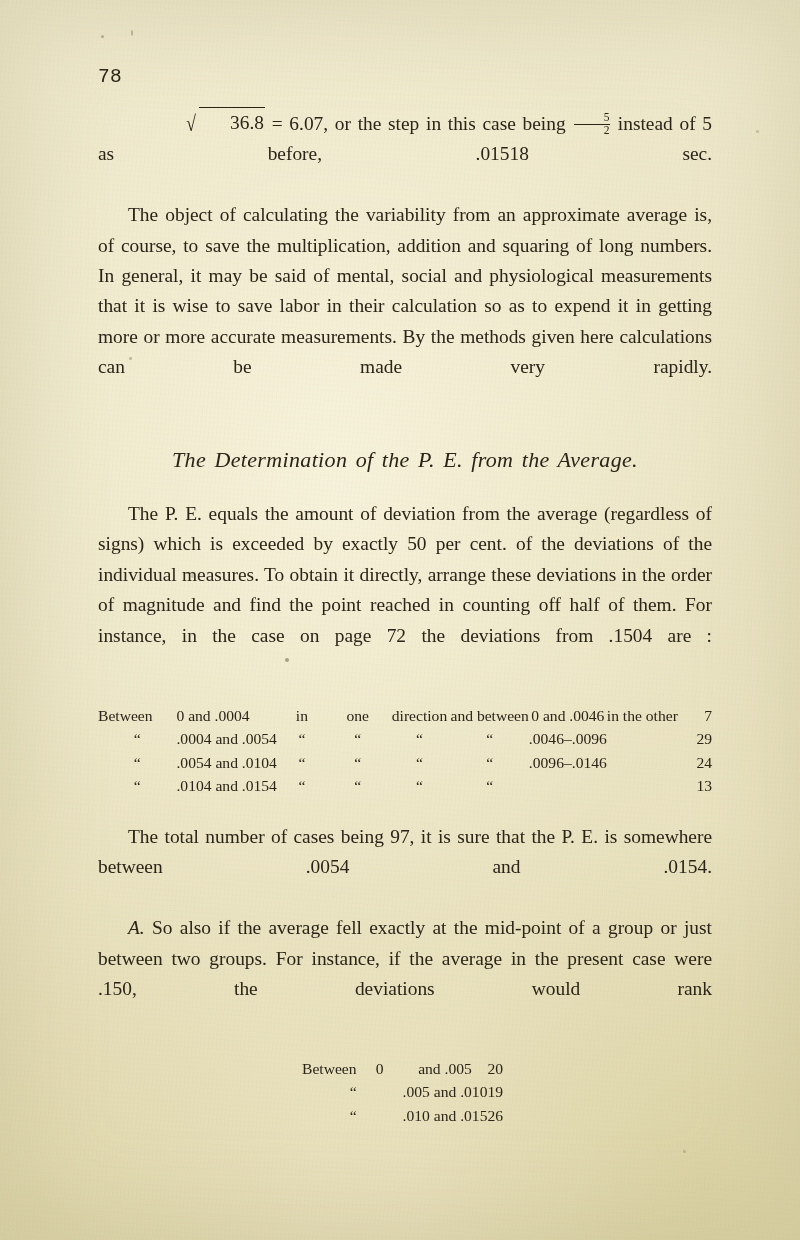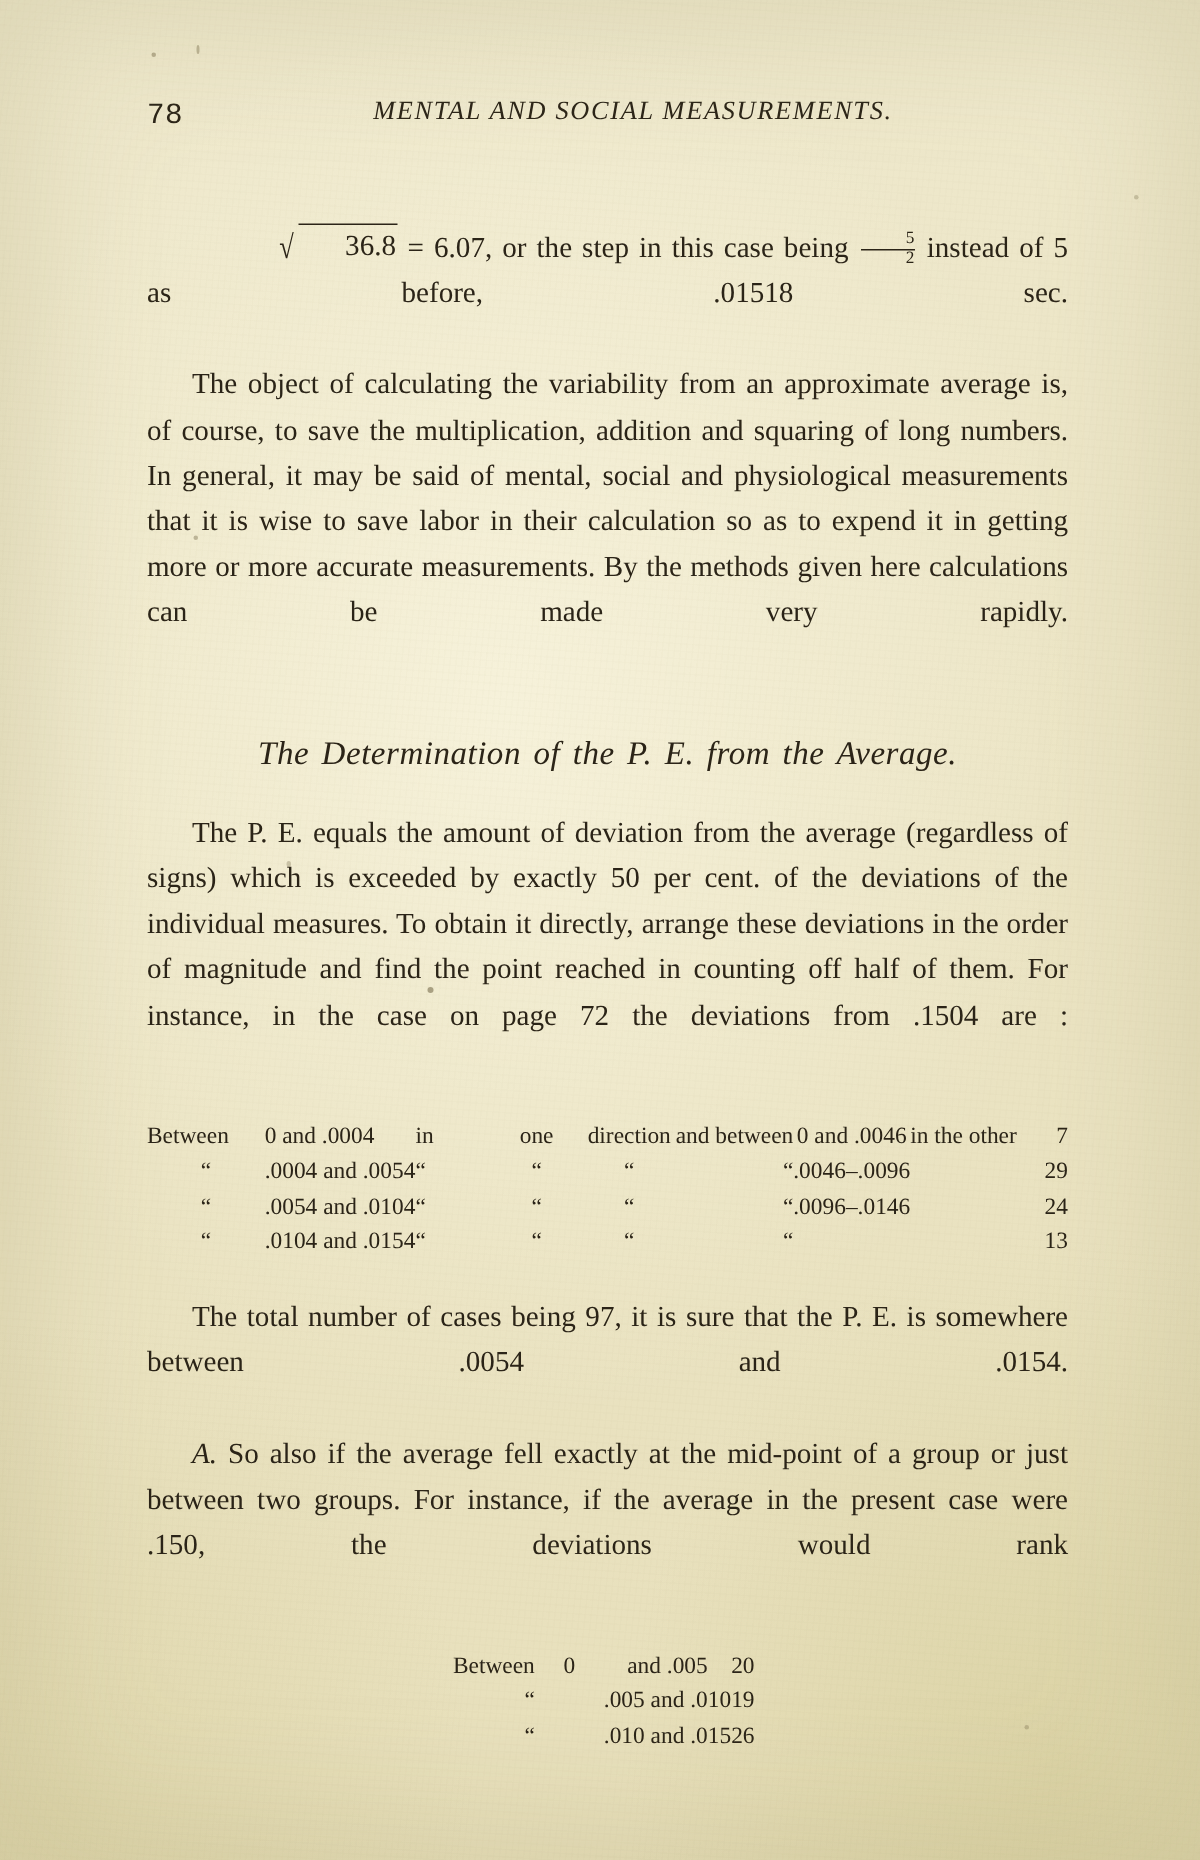--- a/index.html
+++ b/index.html
@@ -125,21 +125,20 @@
     line-height: 1;
     transform: scaleX(.8) translateY(1px);
   }
   .radical .rad-body {
     display: inline-block;
     border-top: 1.3px solid #2a2317;
     padding: 0 1px 0 1px;
     margin-left: -1px;
     position: relative;
     top: -1px;
-    margin-top: 42px;
   }
   .frac {
     display: inline-block;
     vertical-align: -0.36em;
     text-align: center;
     font-size: 11.5px;
     line-height: 1.04;
     margin: 0 1.5px;
   }
   .frac .num { display: block; }
@@ -159,24 +158,24 @@
     border-collapse: collapse;
   }
   .dev-table td {
     padding: 0;
     white-space: nowrap;
     vertical-align: baseline;
   }
   .c-lead      { text-align: left;  padding-left: 12px; }
   .c-lead.dit  { text-align: center; padding-left: 0; width: 86px; }
   .c-range     { text-align: left; padding-left: 6px; }
-  .c-mid       { text-align: left; width: 62px; }
+  .c-mid       { text-align: center; width: 62px; }
   .c-mid2      { text-align: center; width: 74px; }
   .c-mid3      { text-align: center; width: 64px; }
-  .c-mid4      { text-align: right; width: 66px; }
+  .c-mid4      { text-align: center; width: 66px; }
   .c-range2    { text-align: center; padding-left: 2px; }
   .c-count     { text-align: right; width: 40px; }
 
   
   .rank-table {
     margin: 22px auto 0 auto;
     font-size: 15.6px;
     line-height: 23.6px;
     border-collapse: collapse;
   }
@@ -192,21 +191,20 @@
 </style>
 </head>
 <body>
 
 <div id="page">
 
   <div id="content">
 
     <div class="runhead">
       <span class="folio">78</span>
-      <span class="runtitle">MENTAL AND SOCIAL MEASUREMENTS.</span>
     </div>
 
     <p class="body first"><span class="radical"><span class="sign">√</span><span class="rad-body">36.8</span></span><span>&nbsp;= 6.07, or the step in this case being </span><span class="frac"><span class="num">5</span><span class="den">2</span></span><span> instead of 5 as before, .01518 sec.</span></p>
 
     <p class="body">The object of calculating the variability from an approximate average is, of course, to save the multiplication, addition and squaring of long numbers. In general, it may be said of mental, social and physiological measurements that it is wise to save labor in their calculation so as to expend it in getting more or more accurate measurements. By the methods given here calculations can be made very rapidly.</p>
 
     <div class="section-head">The Determination of the P. E. from the Average.</div>
 
     <p class="body">The P. E. equals the amount of deviation from the average (regardless of signs) which is exceeded by exactly 50 per cent. of the deviations of the individual measures. To obtain it directly, arrange these deviations in the order of magnitude and find the point reached in counting off half of them. For instance, in the case on page 72 the deviations from .1504 are :</p>
 

